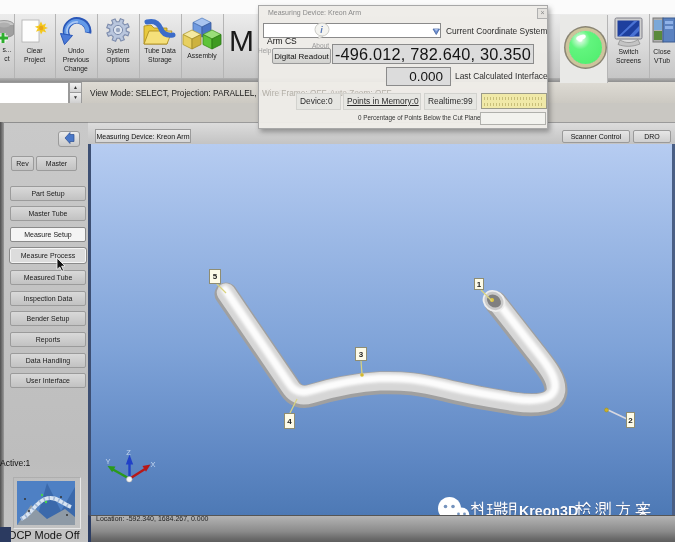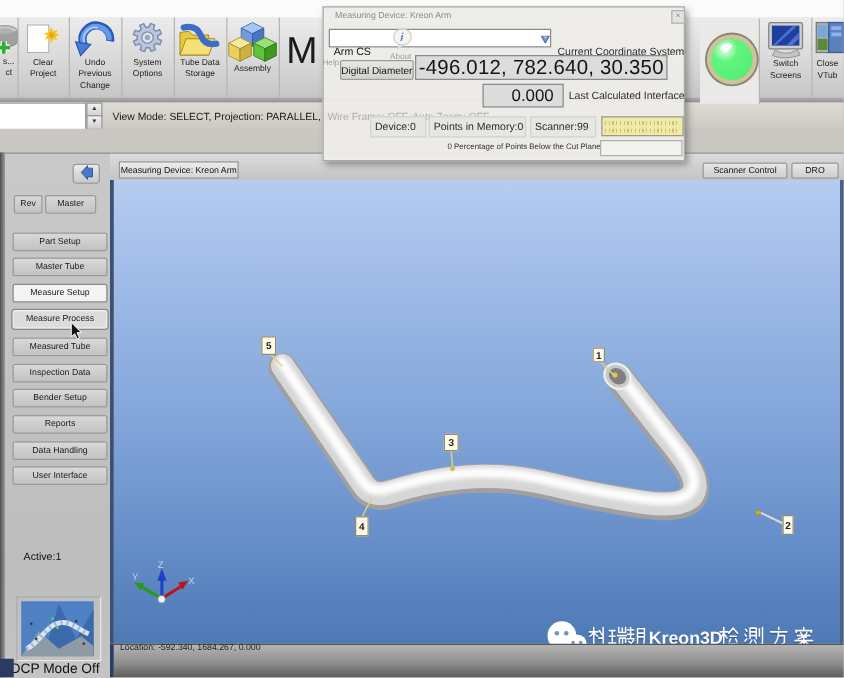--- a/index.html
+++ b/index.html
@@ -62,21 +62,21 @@
   <div class="nbtn" style="top:248px;background:#dcdcdc;border:1px solid #f4f4f4;outline:1px solid #8a8a8a;">Measure Process</div>
   <div class="nbtn" style="top:270px;">Measured Tube</div>
   <div class="nbtn" style="top:291px;">Inspection Data</div>
   <div class="nbtn" style="top:311px;">Bender Setup</div>
   <div class="nbtn" style="top:332px;">Reports</div>
   <div class="nbtn" style="top:353px;">Data Handling</div>
   <div class="nbtn" style="top:373px;">User Interface</div>
   <svg class="abs" style="left:56px;top:258px;" width="12" height="14">
       <path d="M1 0 L9 8 L5.6 8.2 L7.6 12.4 L5.8 13.2 L3.8 9 L1 11.4 Z" fill="#111" stroke="#fff" stroke-width="0.8"></path>
     </svg>
-  <div class="abs" style="left:0px;top:440px;width:68px;text-align:center;font-size:8.5px;color:#111;">Active:1</div>
+  <div class="abs" style="left:0px;top:458px;width:68px;text-align:left;font-size:8.5px;color:#111;">Active:1</div>
   <div class="abs" style="left:13px;top:477px;width:66px;height:50px;border:1px solid #aeaeae;border-right-color:#e8e8e8;border-bottom-color:#e8e8e8;"></div>
   <div class="abs" style="left:17px;top:481px;width:58px;height:44px;background:#4e80c4;overflow:hidden;">
     <svg width="58" height="44">
       <polygon points="18,44 30,2 44,30 58,6 58,44" fill="#3b69ab"></polygon>
       <polygon points="0,44 14,24 30,38 48,28 58,36 58,44" fill="#8e9aa6"></polygon>
       <path d="M4 38 C14 34 18 22 28 18 C38 14 44 22 54 26" fill="none" stroke="#d8e4f2" stroke-width="4"></path>
       <path d="M4 38 C14 34 18 22 28 18 C38 14 44 22 54 26" fill="none" stroke="#9db4d4" stroke-width="4" stroke-dasharray="1.5,3.5"></path>
       <circle cx="25" cy="14" r="1.2" fill="#46d64a"></circle>
         <circle cx="29" cy="21" r="1.2" fill="#46d64a"></circle>
       <circle cx="12" cy="30" r="1" fill="#333"></circle>
@@ -293,33 +293,33 @@
   <div class="olab" style="left:267px;top:36px;font-size:8.5px;color:#111;">Arm CS</div>
   <svg class="abs" style="left:313px;top:22px;" width="18" height="17">
     <ellipse cx="9" cy="7.5" rx="7" ry="6.5" fill="#f4f4f0" stroke="#ccccc8"></ellipse>
     <path d="M6 14 L5 17 L10 14.5 Z" fill="#f2f2ee" stroke="#c0c0bc" stroke-width="0.5"></path>
     <text x="7.2" y="11" font-size="9" font-style="italic" font-weight="bold" fill="#5a7ab8">i</text>
   </svg>
   <svg class="abs" style="left:432px;top:27px;" width="9" height="9">
       <polygon points="1,2 7.5,2 4.25,7.5" fill="#6f8fd0" stroke="#3a5a9a" stroke-width="0.7"></polygon>
       <polygon points="2.2,2 6.3,2 4.25,4.2" fill="#a8c0ea"></polygon>
     </svg>
-  <div class="olab" style="left:446px;top:36px;">Current Coordinate System</div>
+  <div class="olab" style="left:446px;top:26px;">Current Coordinate System</div>
   <div class="olab" style="left:258px;top:47px;font-size:6.5px;color:#9a9a9a;">Help</div>
   <div class="olab" style="left:312px;top:42px;font-size:6.5px;color:#9a9a9a;">About</div>
-  <div class="abs" style="left:272px;top:48px;width:59px;height:16px;background:linear-gradient(#e8e8e6,#d2d2cf);border:1px solid #9a9a9a;border-radius:2px;font-size:8px;color:#111;text-align:center;line-height:15px;box-sizing:border-box;">Digital Diameter</div>
+  <div class="abs" style="left:272px;top:48px;width:59px;height:16px;background:linear-gradient(#e8e8e6,#d2d2cf);border:1px solid #9a9a9a;border-radius:2px;font-size:8px;color:#111;text-align:center;line-height:15px;box-sizing:border-box;">Digital Readout</div>
   <div class="obox" style="left:332px;top:44px;width:202px;height:20px;font-size:16.3px;letter-spacing:0.2px;text-align:center;line-height:19px;">-496.012, 782.640, 30.350</div>
   <div class="obox" style="left:386px;top:67px;width:65px;height:19px;font-size:13.5px;text-align:right;line-height:18px;padding-right:7px;">0.000</div>
   <div class="olab" style="left:455px;top:71px;">Last Calculated Interface</div>
   <div class="olab" style="left:262px;top:88px;font-size:8.3px;color:#b3afa7;">Wire Frame: OFF, Auto Zoom: OFF</div>
   <div class="abs" style="left:296px;top:93px;width:45px;height:17px;background:#e6e6e2;border:1px solid #d2d2ce;box-sizing:border-box;"></div>
   <div class="abs" style="left:343px;top:93px;width:78px;height:17px;background:#e6e6e2;border:1px solid #d2d2ce;box-sizing:border-box;"></div>
   <div class="abs" style="left:424px;top:93px;width:53px;height:17px;background:#e6e6e2;border:1px solid #d2d2ce;box-sizing:border-box;"></div>
   <div class="olab" style="left:300px;top:96px;">Device:0</div>
-  <div class="olab" style="left:347px;top:96px;">Points in Memory:0</div>
-  <div class="olab" style="left:428px;top:96px;">Scanner:99</div>
+  <div class="olab" style="left:347px;top:96px;text-decoration:underline;">Points in Memory:0</div>
+  <div class="olab" style="left:428px;top:96px;">Realtime:99</div>
   <div class="abs" style="left:481px;top:93px;width:66px;height:16px;background:#f0e9a8;border:1px solid #9a9a8a;box-sizing:border-box;">
     <div style="margin:3px 2px;height:3px;background:repeating-linear-gradient(90deg,#c8bf7a 0 1px,transparent 1px 3px);"></div>
     <div style="margin:3px 2px;height:3px;background:repeating-linear-gradient(90deg,#c8bf7a 0 1px,transparent 1px 3px);"></div>
   </div>
   <div class="olab" style="left:358px;top:114px;font-size:6.3px;color:#333;">0  Percentage of Points Below the Cut Planes</div>
   <div class="abs" style="left:480px;top:112px;width:66px;height:13px;background:#f2f2ee;border:1px solid #b0b0ac;box-sizing:border-box;"></div>
 </div>
 
 </body></html>

